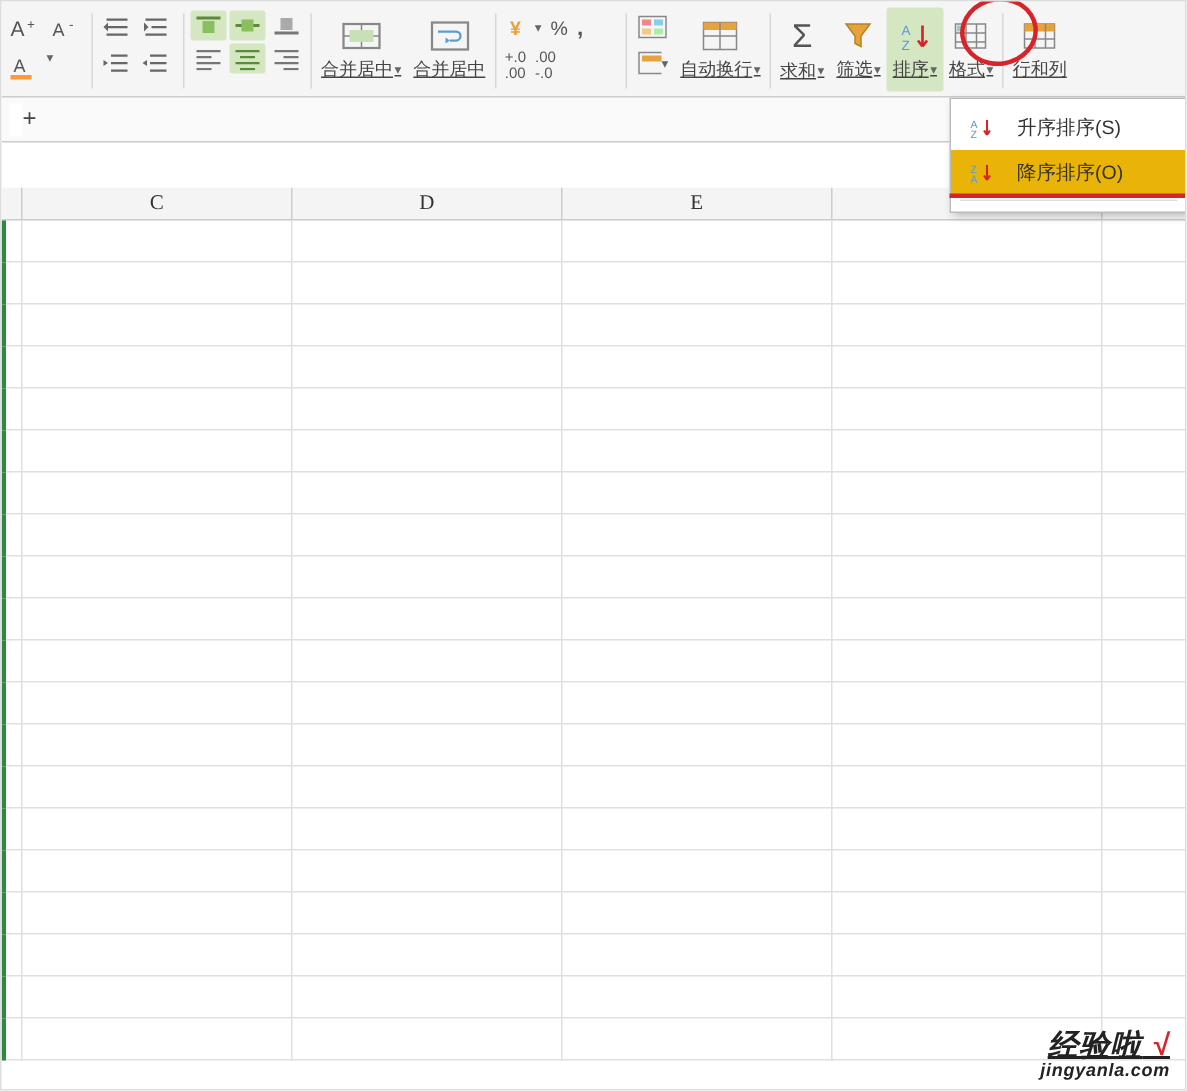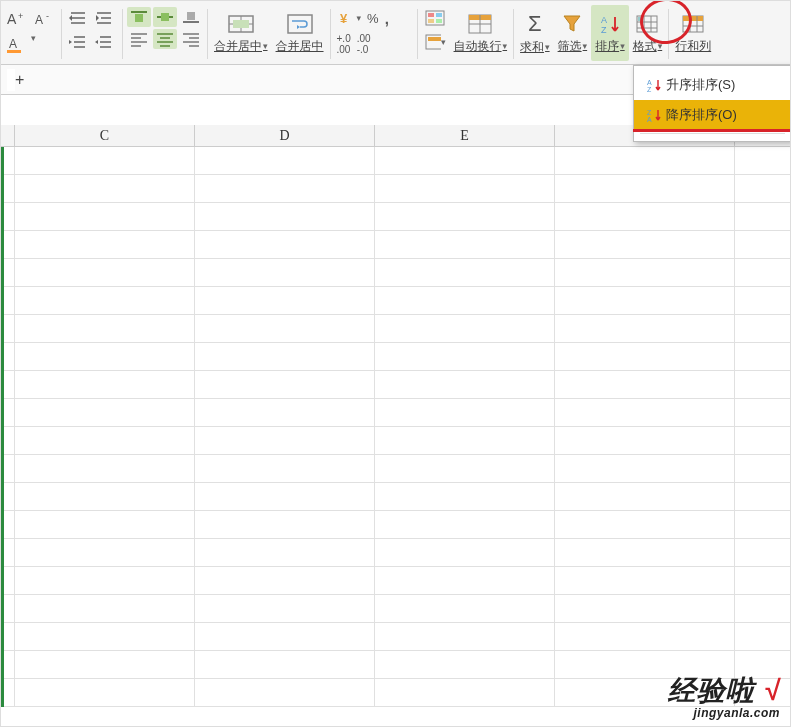--- a/index.html
+++ b/index.html
@@ -25,26 +25,26 @@
   .ch-F { width:180px; }
   .rows { }
   .row { height:28px; display:flex; border-bottom:1px solid #e0e0e0;}
   .cell { border-right:1px solid #e0e0e0; height:28px;}
   .cell-B { width:14px; border-left:3px solid #2b8a3e;}
   .cell-C { width:180px; }
   .cell-D { width:180px; }
   .cell-E { width:180px; }
   .cell-F { width:180px; }
   .context-menu { position:absolute; top:64px; left:632px; width:159px; background:#fff; border:1px solid #bbb; box-shadow:2px 2px 6px rgba(0,0,0,0.25); padding:4px 0; z-index:20;}
-  .menu-item { height:30px; display:flex; align-items:center; gap:4px; padding:0 12px; font-size:13px; color:#333;}
+  .menu-item { height:30px; display:flex; align-items:center; gap:16px; padding:0 12px; font-size:13px; color:#333;}
   .menu-item.hl { background:#eab308; }
   .red-underline { position:absolute; left:632px; top:128px; width:159px; height:3px; background:#d8232a; z-index:22;}
   .red-circle { position:absolute; left:639px; top:-3px; width:52px; height:46px; border:3px solid #d8232a; border-radius:50%; transform:rotate(-8deg); z-index:25; pointer-events:none;}
   .watermark { position:absolute; right:10px; bottom:6px; text-align:right; z-index:30;}
-  .watermark .l1 { font-size:28px; font-weight:800; color:#222; font-style:italic; letter-spacing:1px;}
+  .watermark .l1 { font-size:20px; font-weight:800; color:#222; font-style:italic; letter-spacing:1px;text-decoration:underline;}
   .watermark .l1 span.red { color:#d8232a; }
   .watermark .l2 { font-size:12px; color:#222; font-weight:600; font-style:italic; letter-spacing:0.5px; margin-top:-4px;}
   svg { display:block; }
   .two-rows { display:flex; flex-direction:column; gap:2px; padding:2px;}
 </style>
 </head>
 <body>
 
 <div class="ribbon">
 

